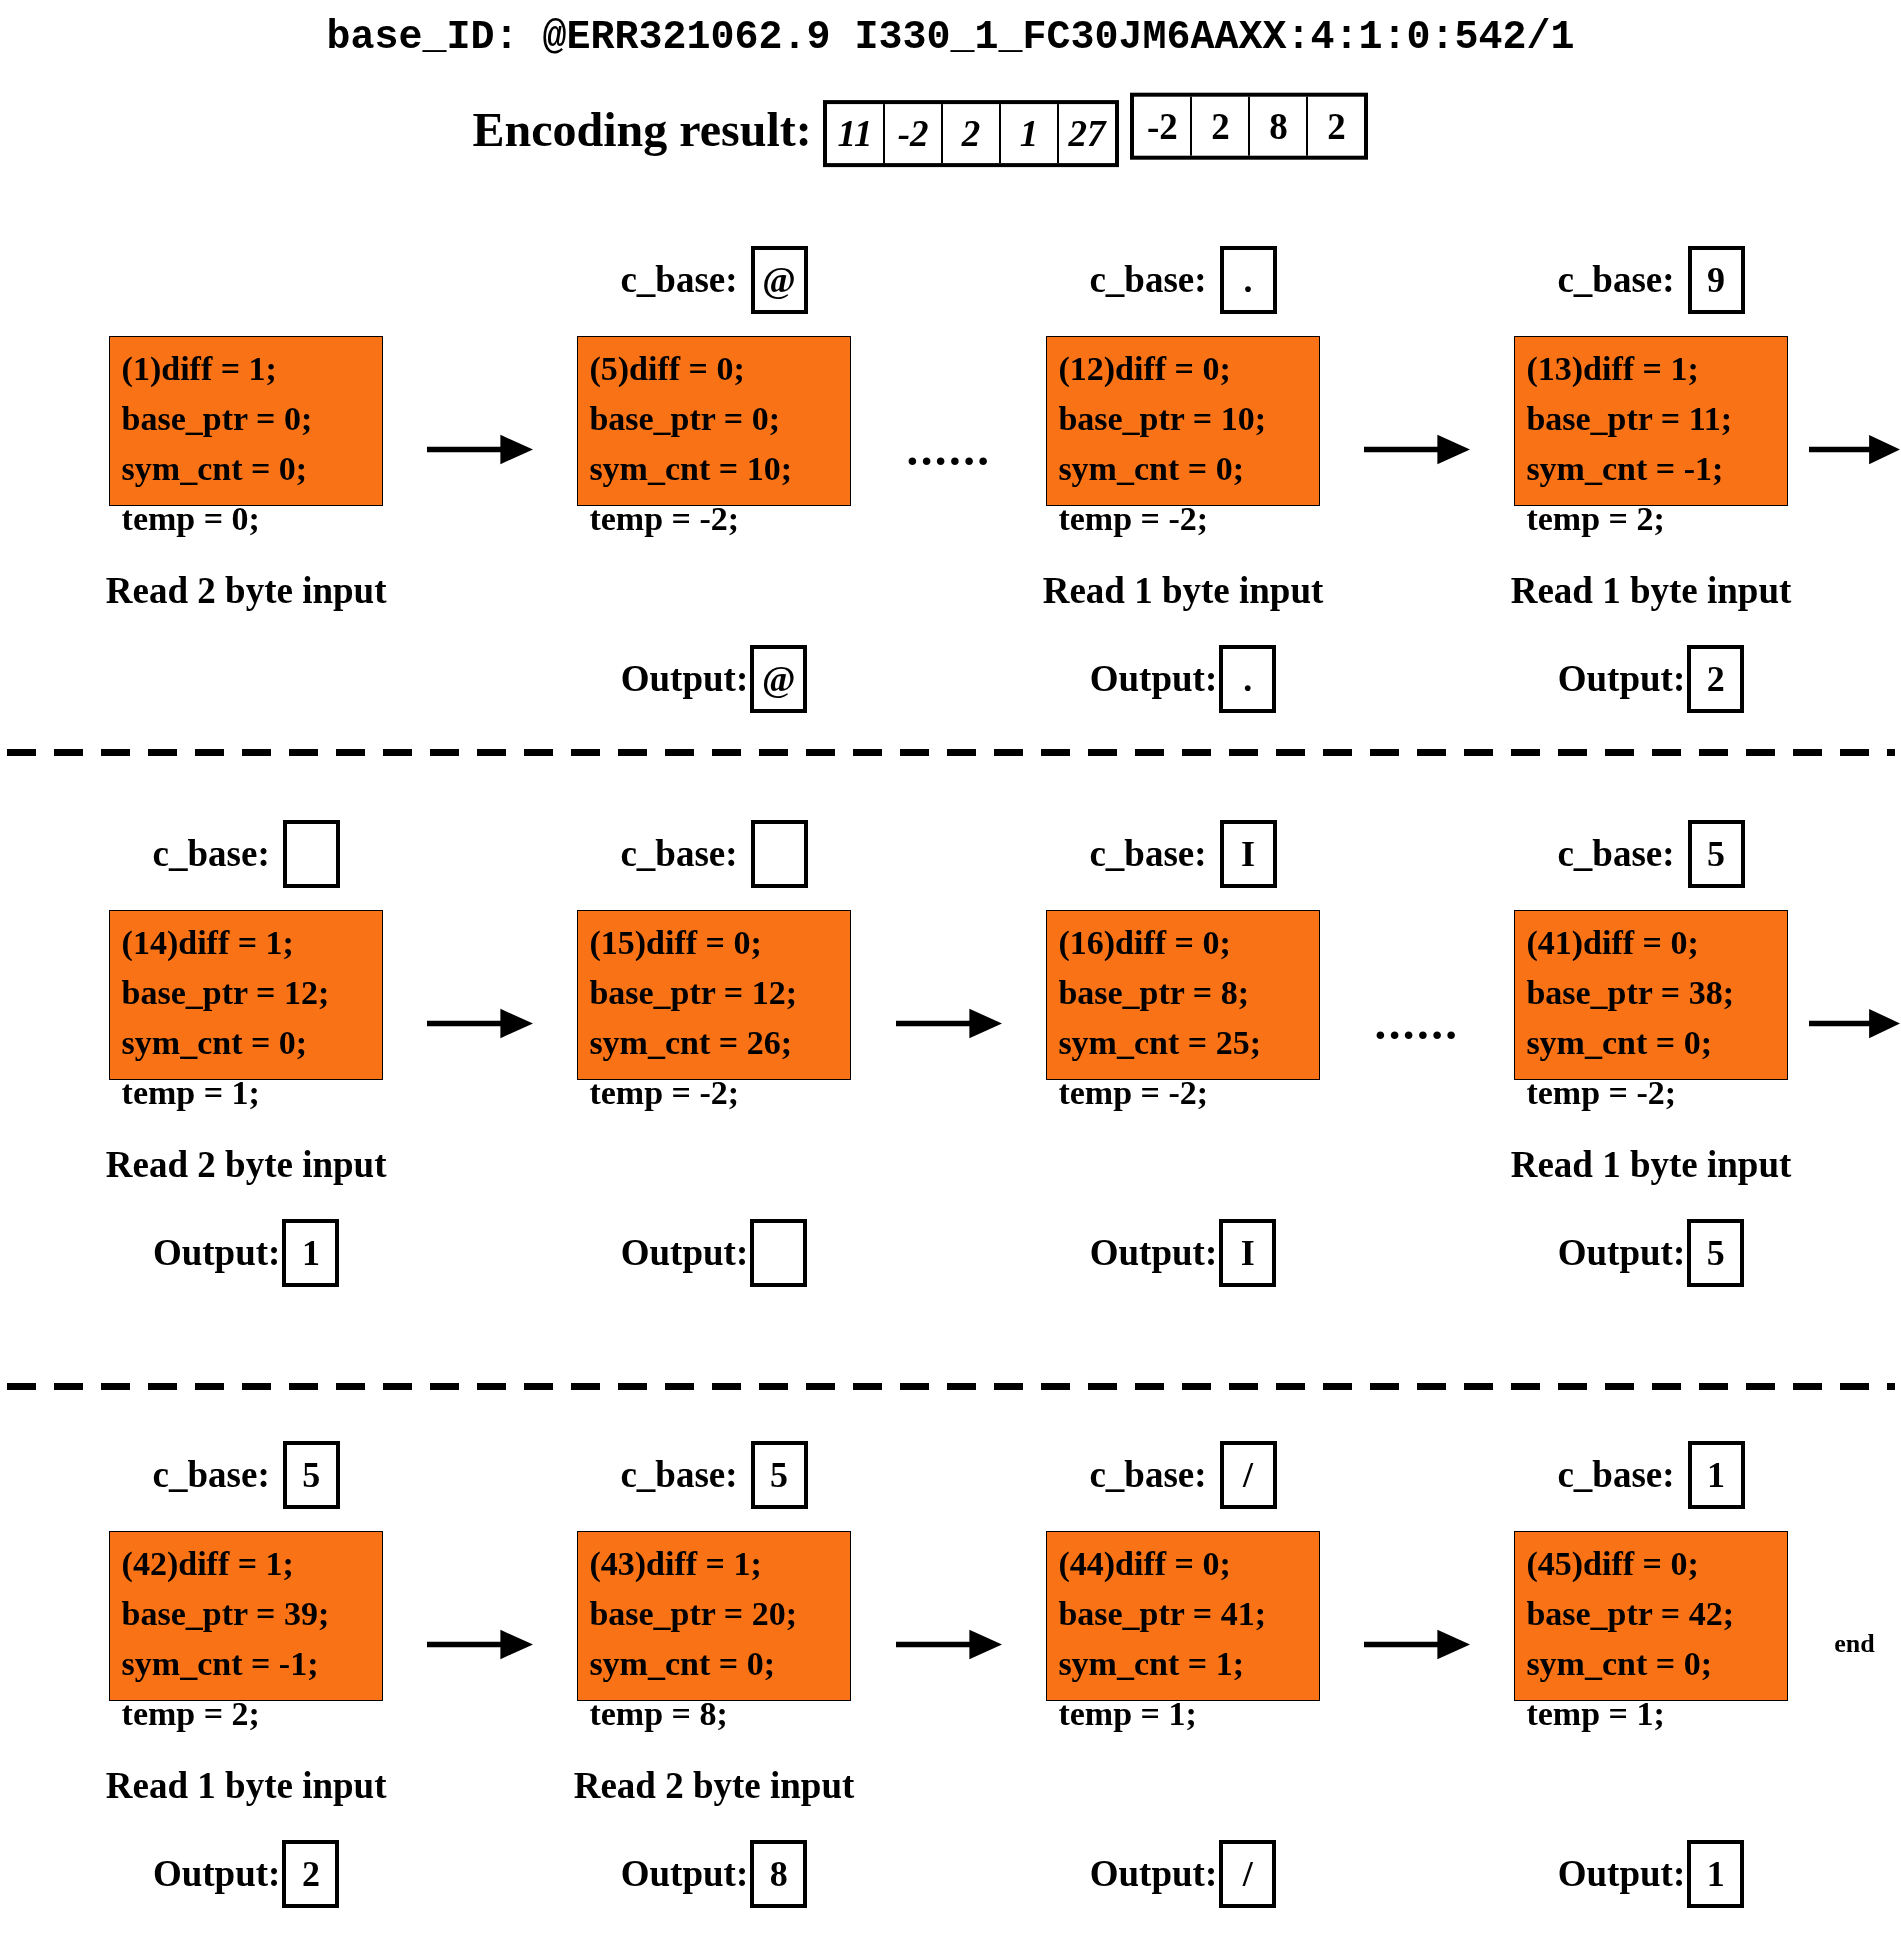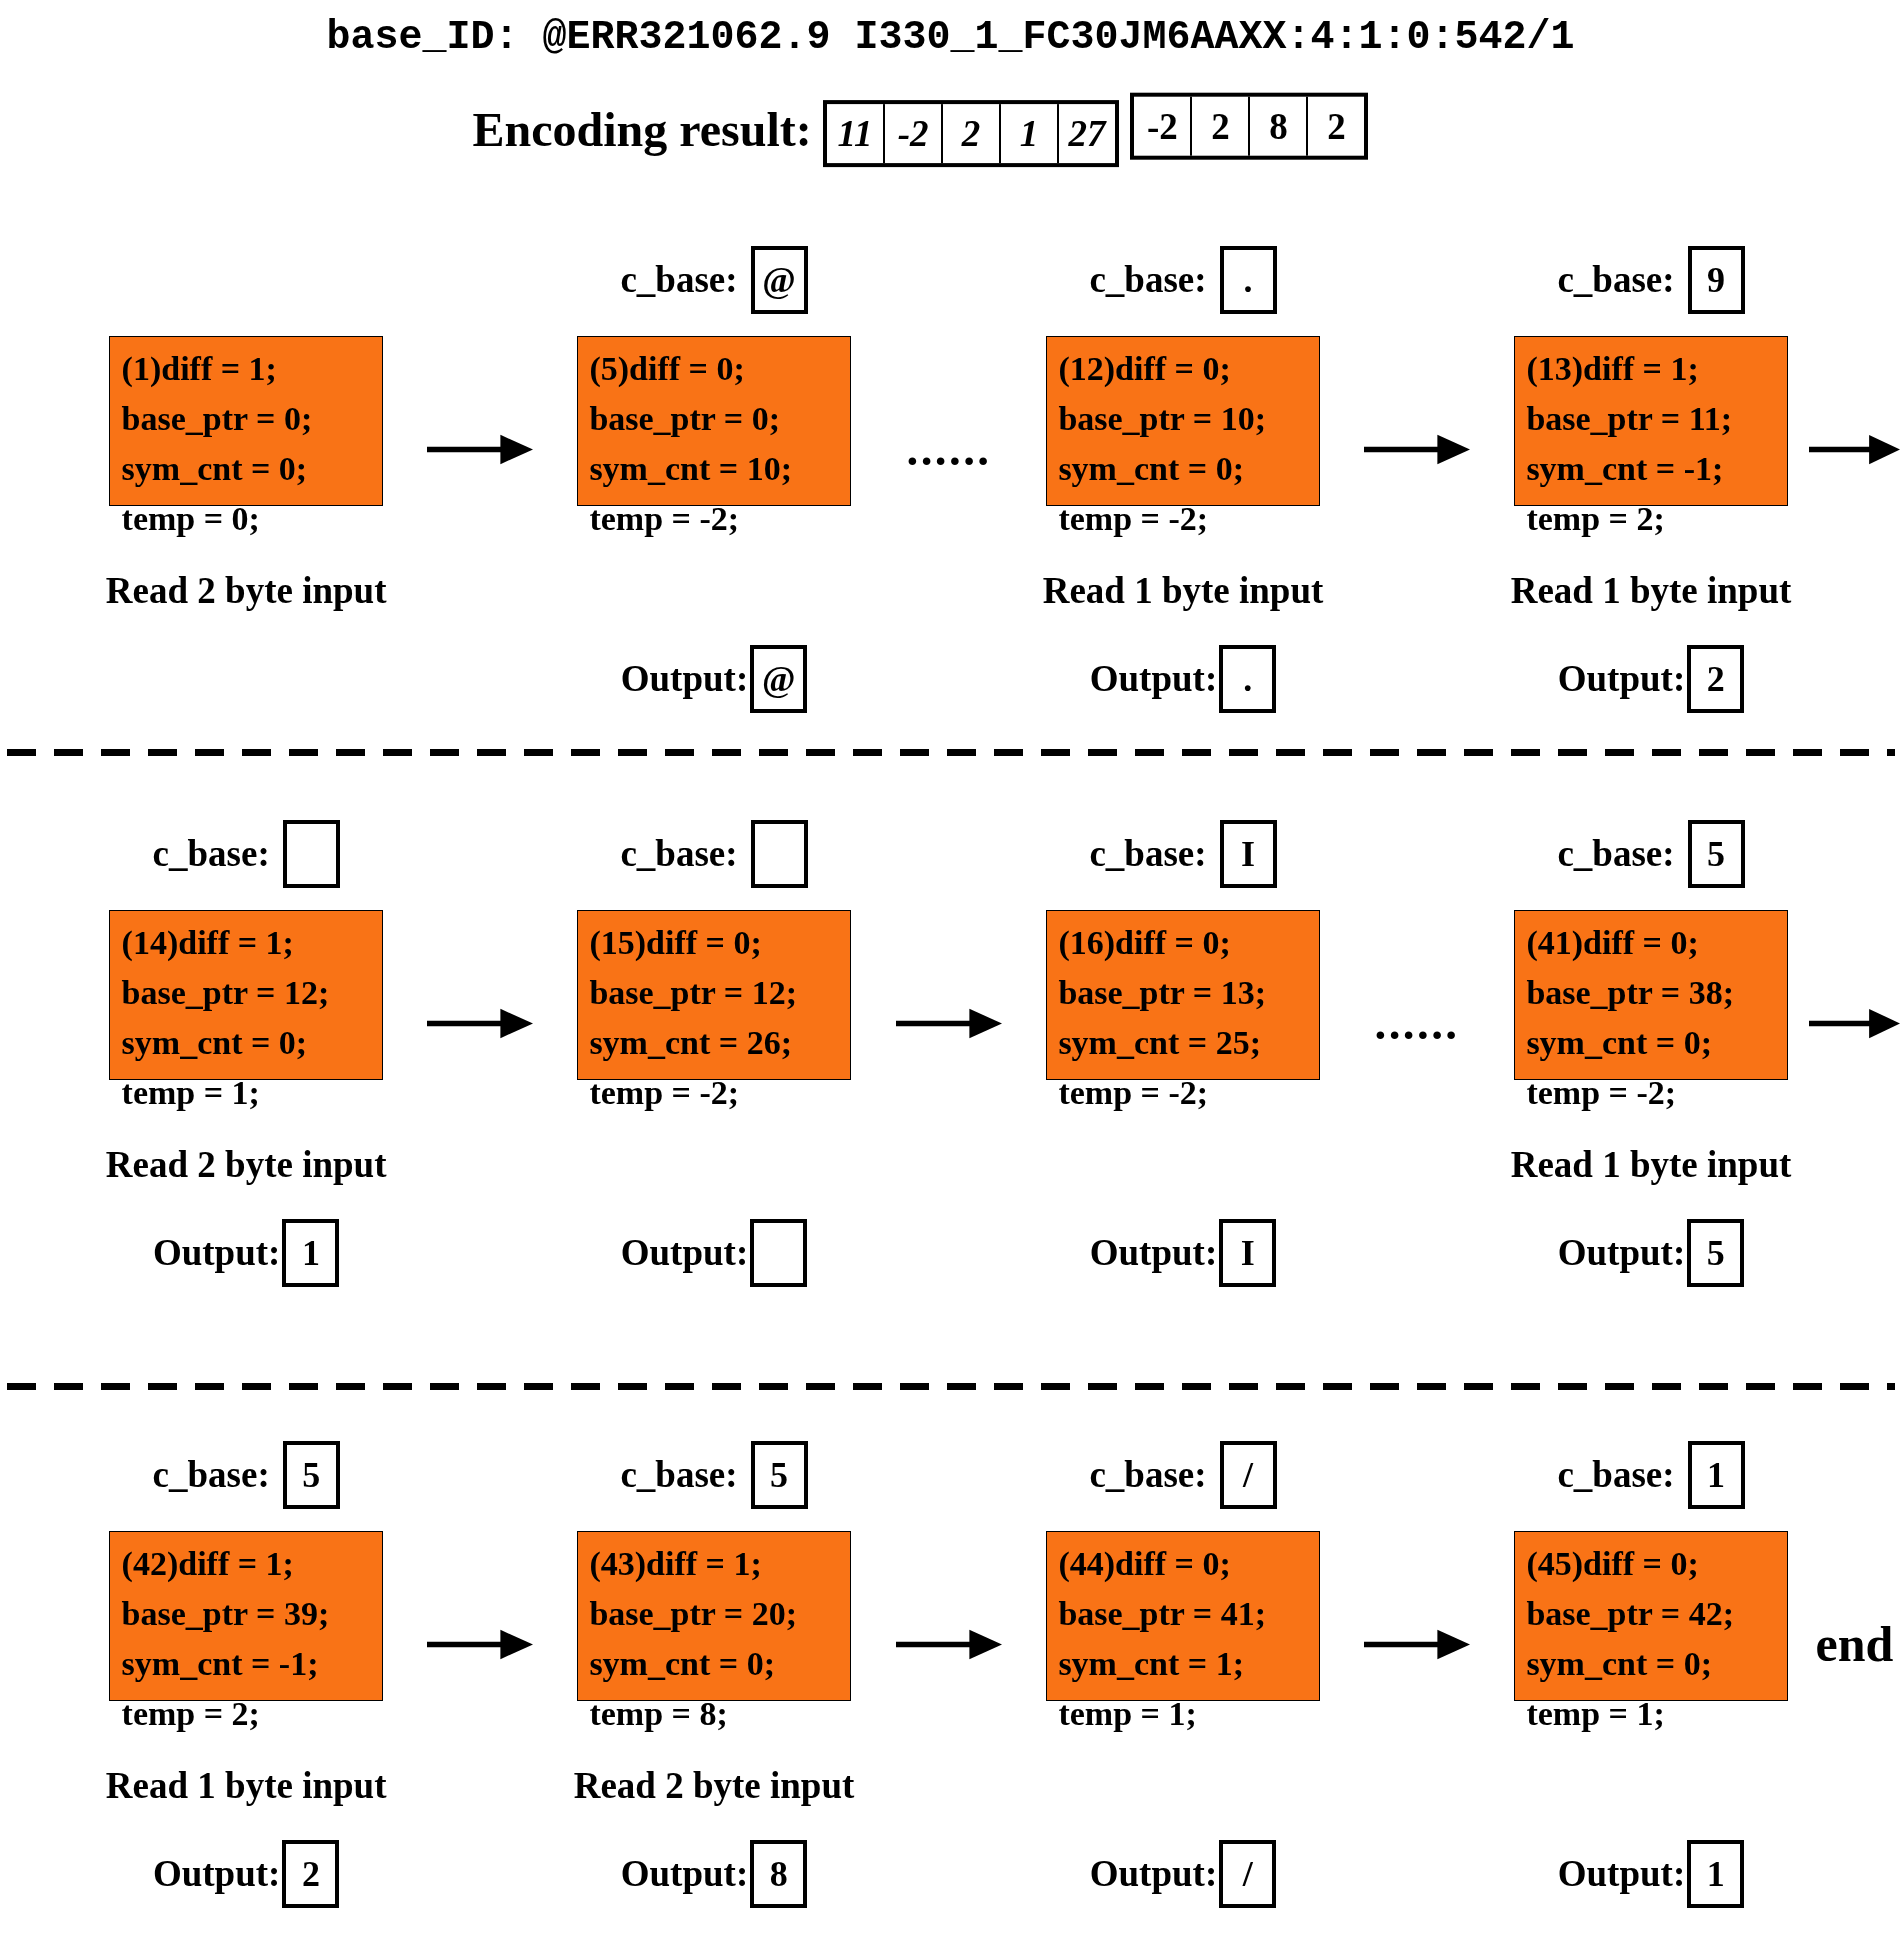--- a/index.html
+++ b/index.html
@@ -69,21 +69,21 @@
     position:absolute; top:401px; left:0; width:100%; height:75px;
     display:flex; justify-content:center; align-items:center; gap:2px;
   }
   .connector {
     position:absolute; top:191px; width:106px; height:36px;
     display:flex; align-items:center; justify-content:center;
   }
   .k0 { left:427px; } .k1 { left:896px; } .k2 { left:1364px; }
   .kend { left:1809px; width:91px; }
   .dots-text { font-size:47px; letter-spacing:2.4px; line-height:36px; }
-  .end-text { font-size:50px; }
+  .end-text { font-size:26px; }
 </style>
 </head>
 <body>
 
 <div class="title">base_ID: @ERR321062.9 I330_1_FC30JM6AAXX:4:1:0:542/1</div>
 
 <div class="encoding-row">
   <span class="encoding-label">Encoding result:</span>
   <span class="enc-group enc-group1">
     <span class="enc-cell">11</span>
@@ -227,21 +227,21 @@
     </div>
   </div>
 
   <div class="col c2">
     <div class="cbase-row">
       <span class="lbl">c_base:</span>
       <span class="sbox">I</span>
     </div>
     <div class="state-box">
       <div class="state-line">(16)diff = 0;</div>
-      <div class="state-line">base_ptr = 13;</div>
+      <div class="state-line">base_ptr = 8;</div>
       <div class="state-line">sym_cnt = 25;</div>
       <div class="state-line">temp = -2;</div>
     </div>
     <div class="output-row">
       <span class="lbl">Output:</span>
       <span class="sbox">I</span>
     </div>
   </div>
 
   <div class="col c3">

